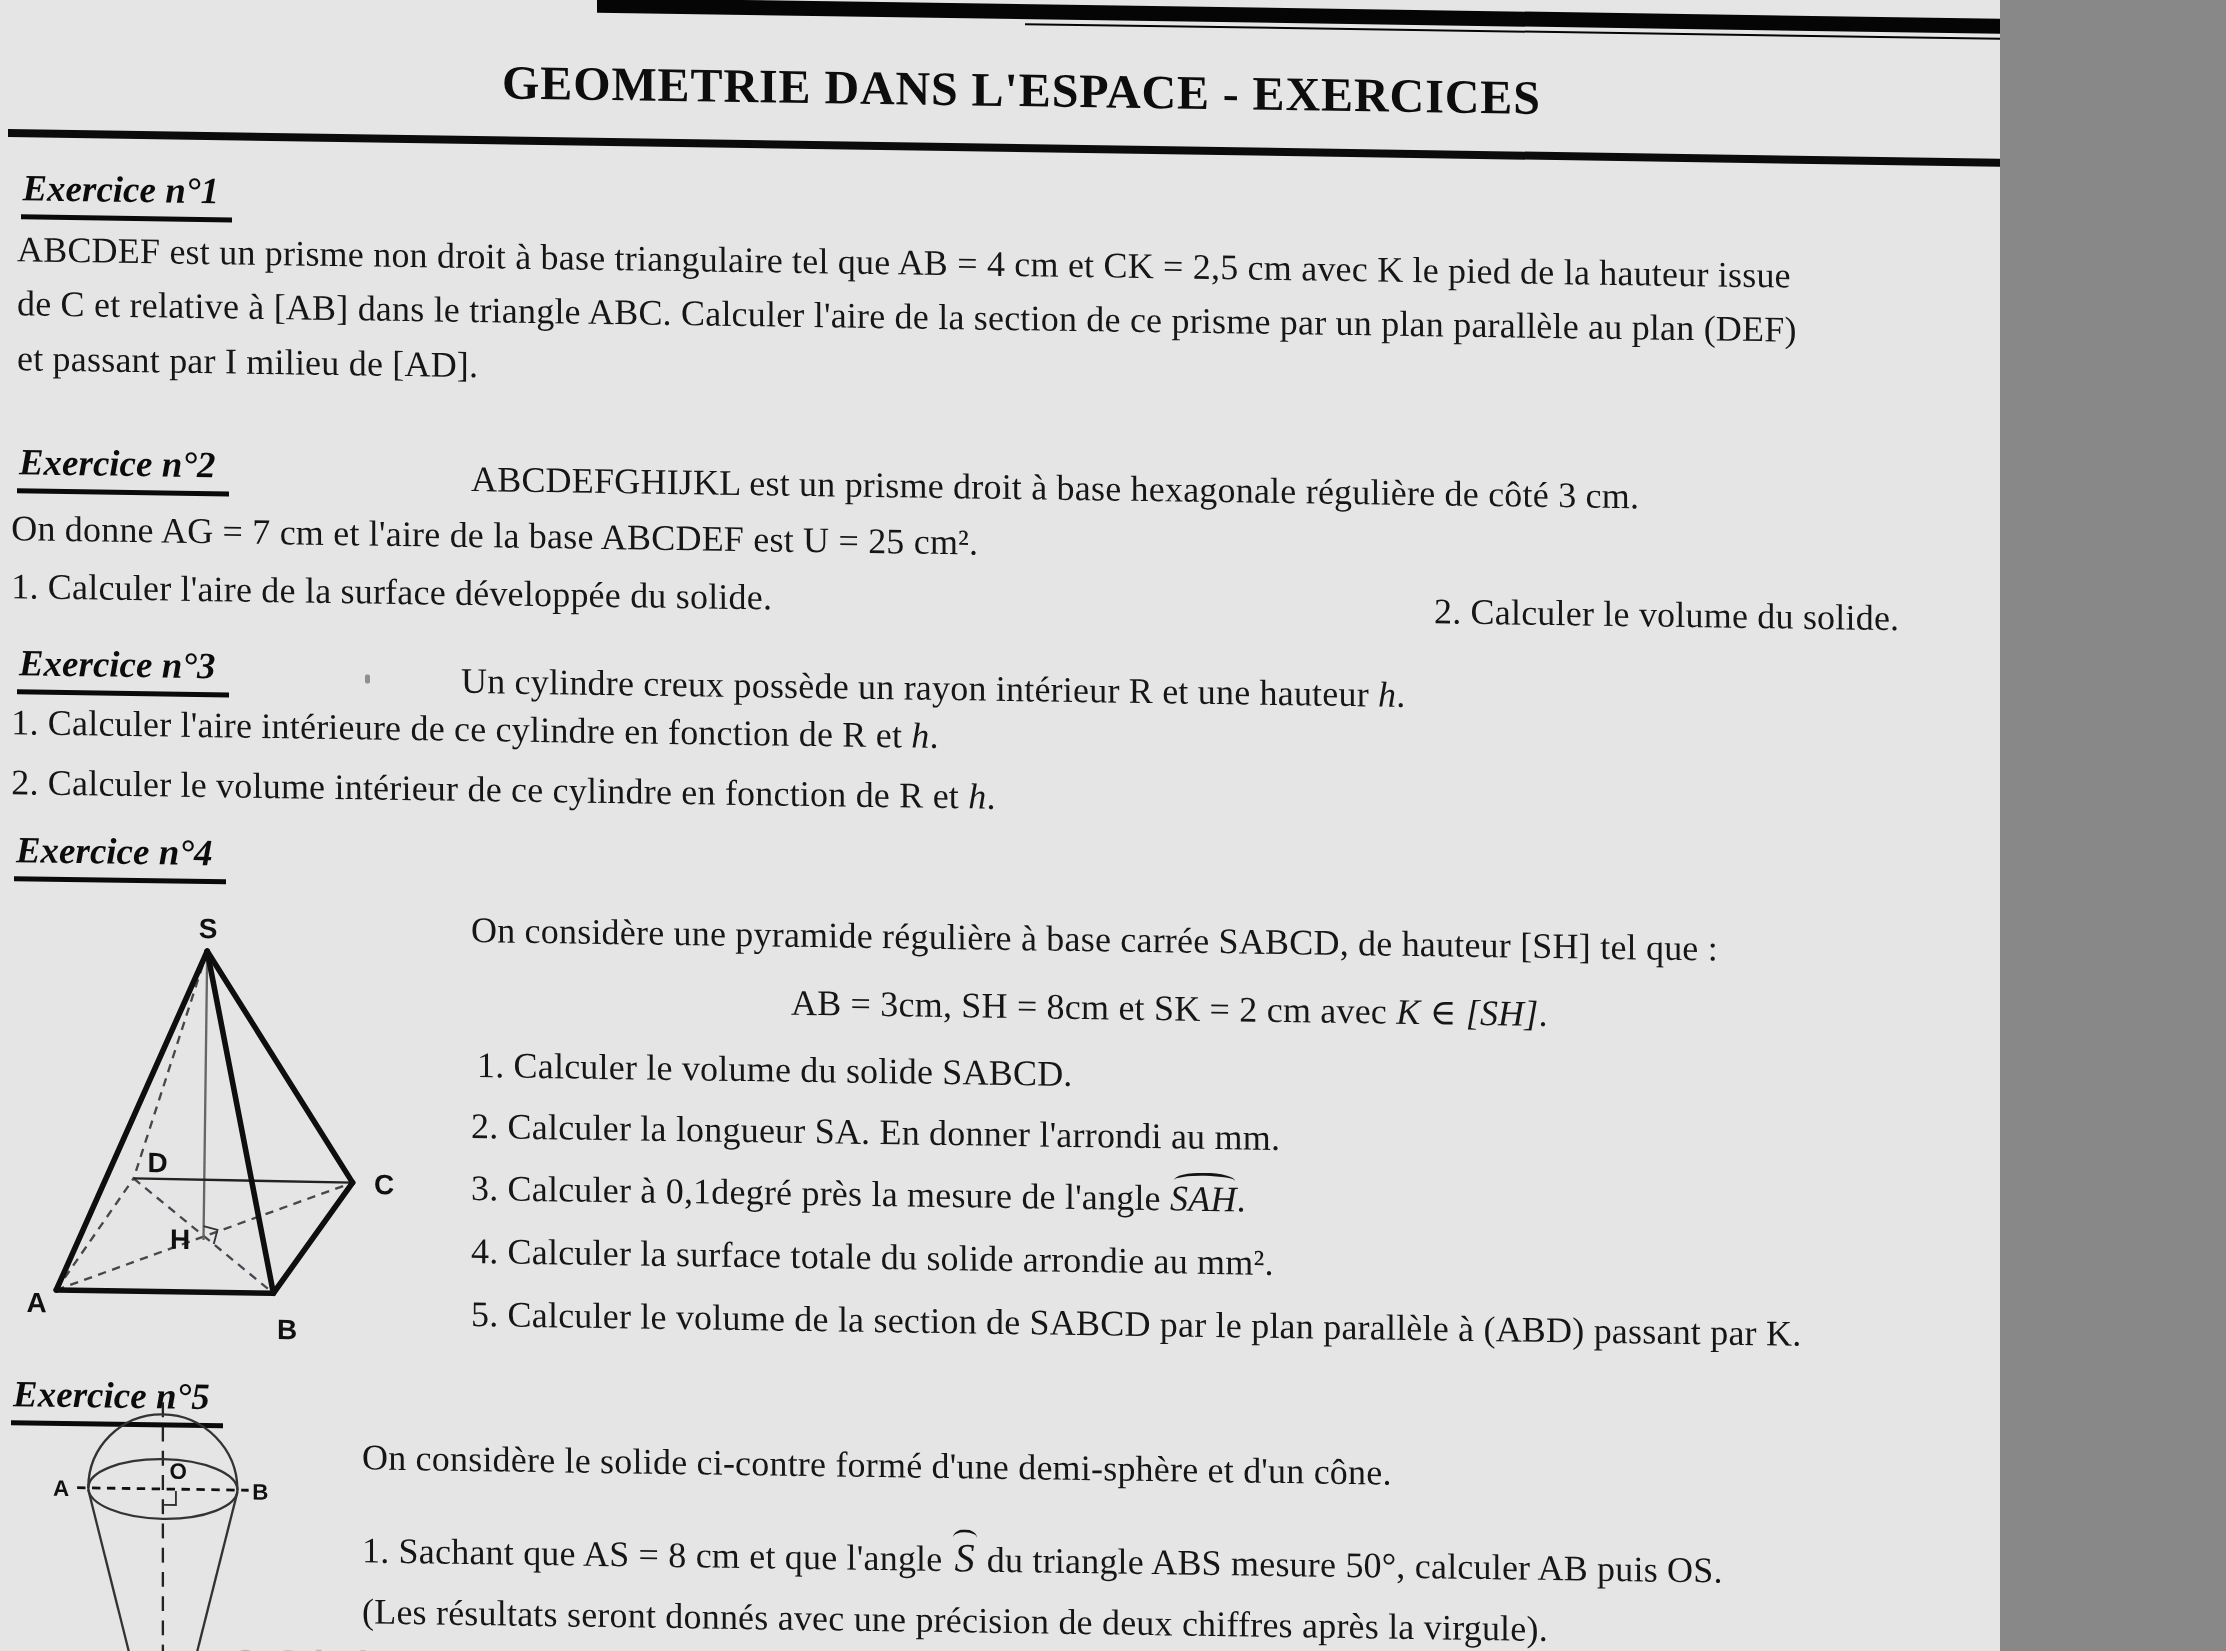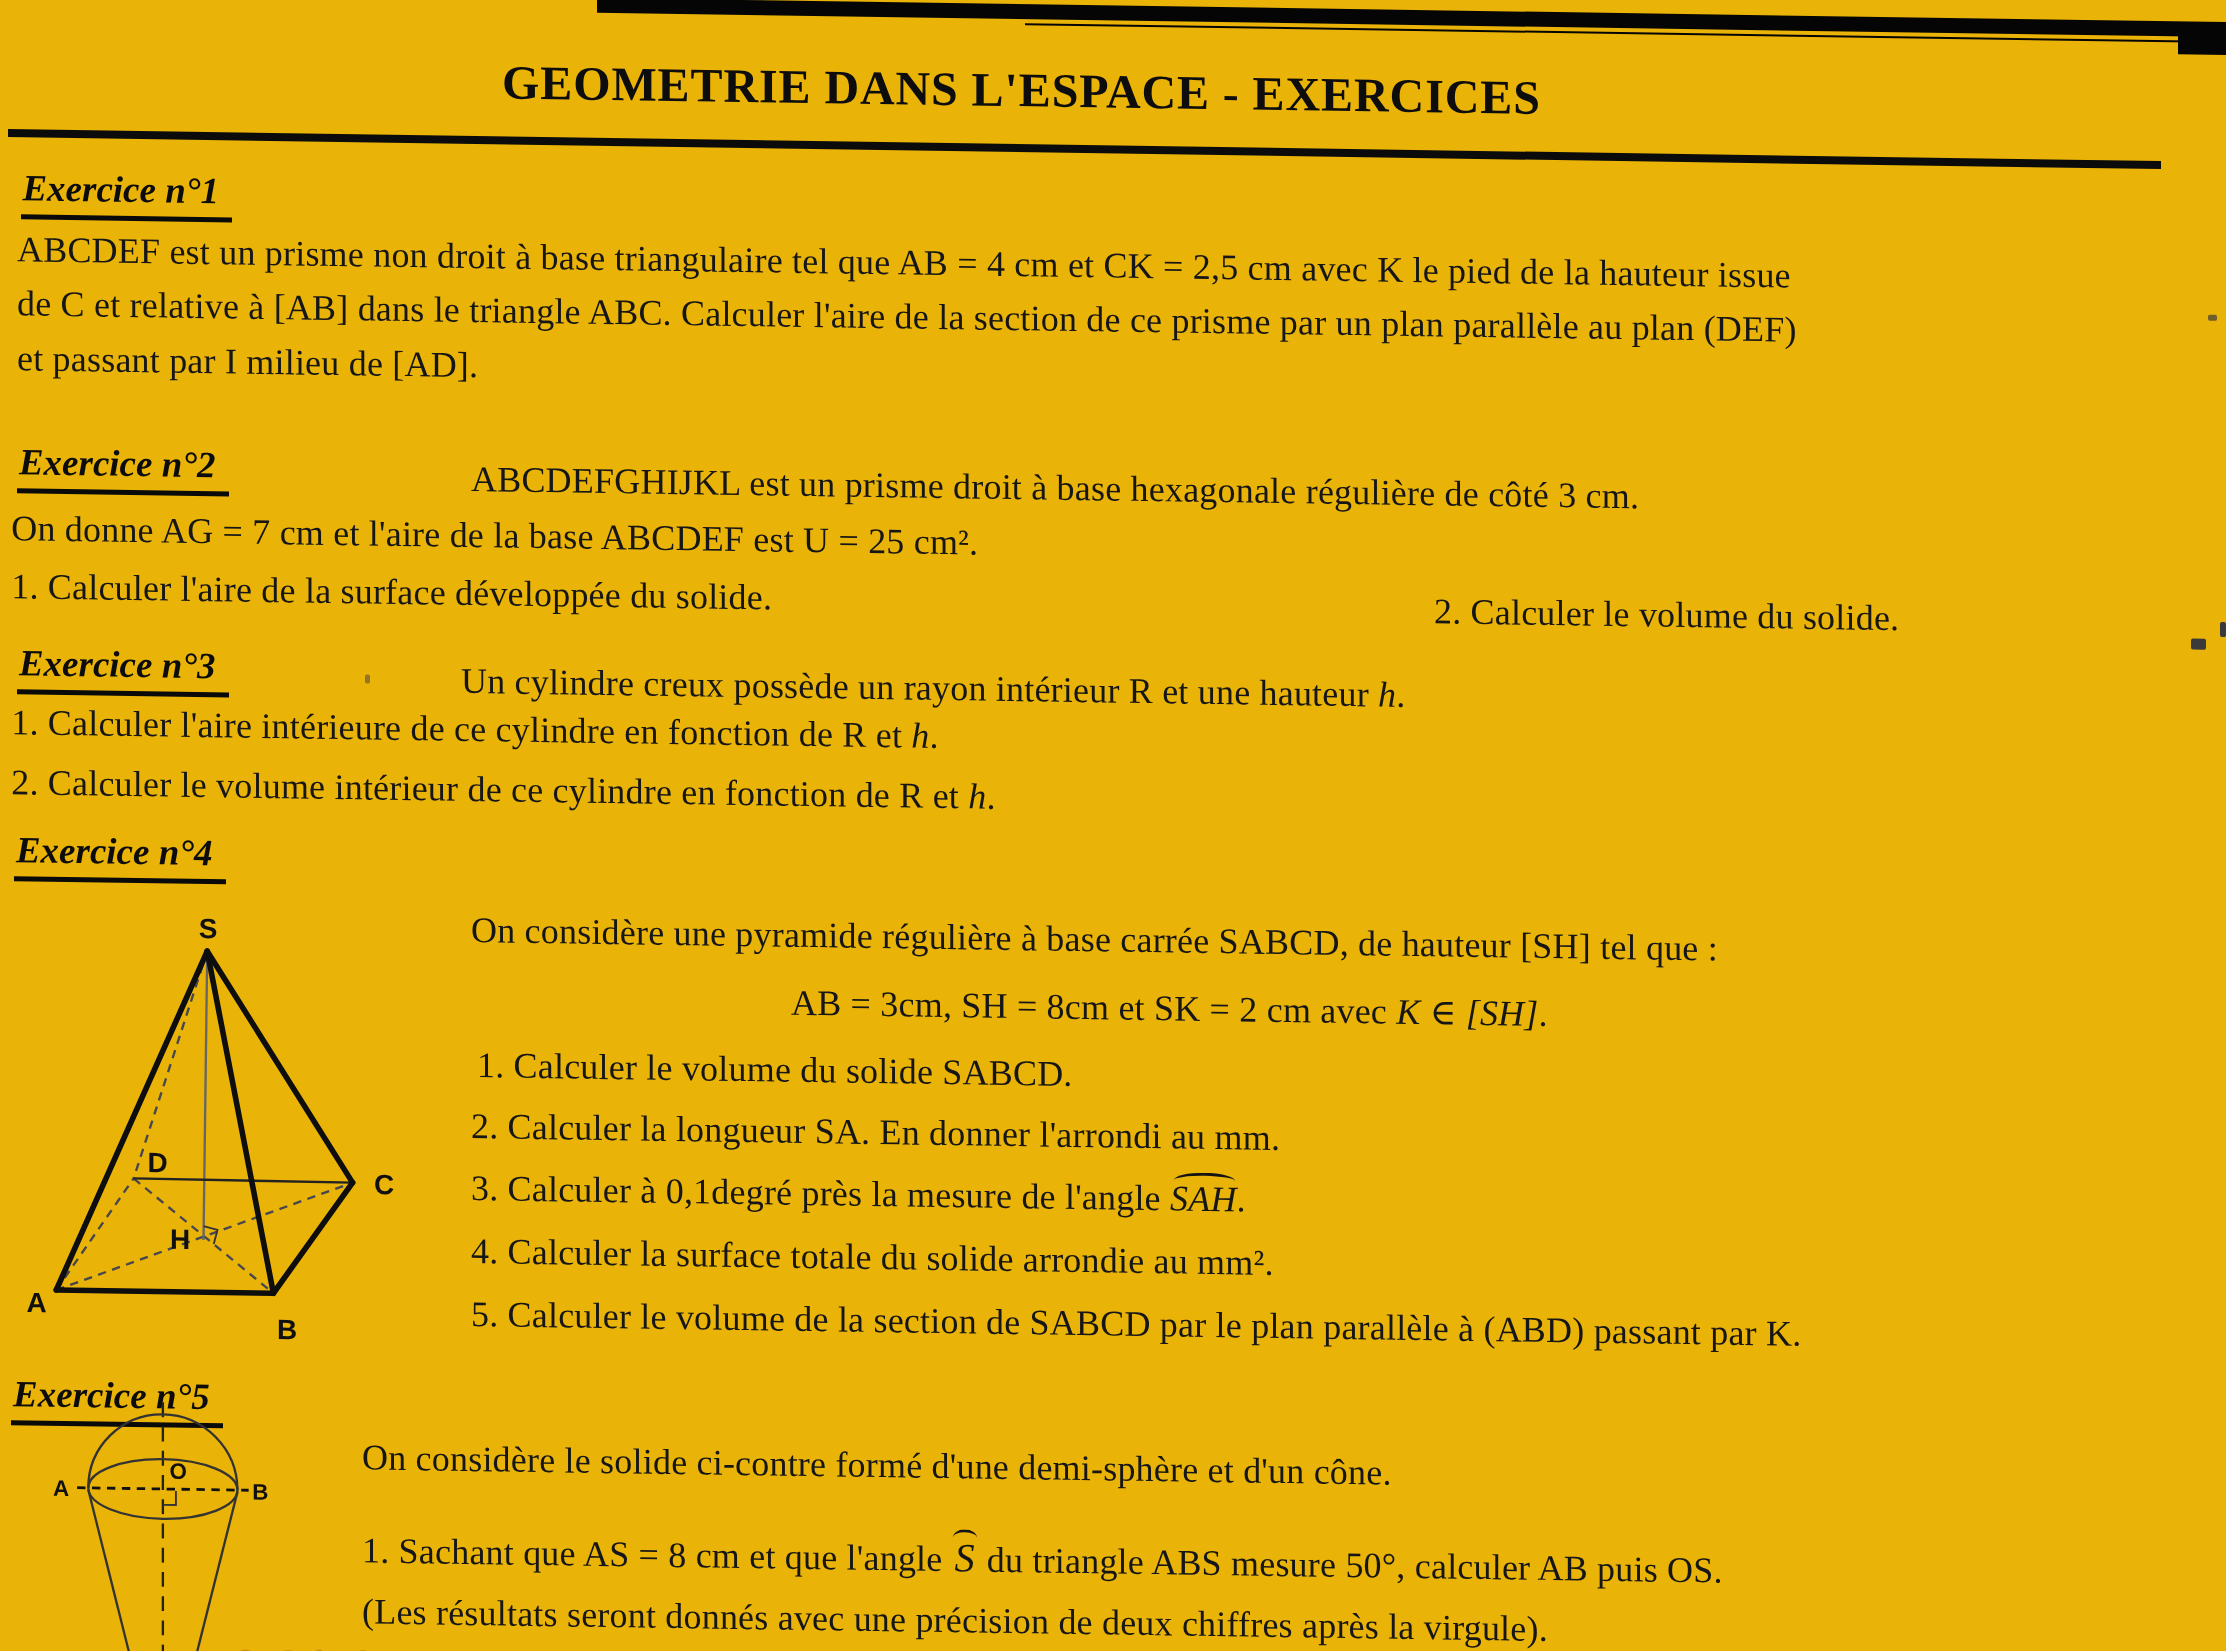--- a/index.html
+++ b/index.html
@@ -1,18 +1,18 @@
 <!DOCTYPE html>
 <html style="font-size:15px"><head>
 <meta charset="utf-8">
 <style>
   html,body{margin:0;padding:0;background:#888;}
   .page{
-    position:relative;width:2226px;height:1652px;overflow:hidden;
-    background:#eab308;color:#151515;
+    position:relative;width:2000px;height:1652px;overflow:hidden;
+    background:#e5e5e5;color:#151515;
     font-family:"Liberation Serif","DejaVu Serif",serif;
   }
   .sheet{position:absolute;inset:0;transform:skewY(0.85deg);transform-origin:0 0;}
   .bar{position:absolute;background:#050505;}
   .rule{position:absolute;background:#0b0b0b;}
   .title{
     position:absolute;white-space:nowrap;font-size:48px;font-weight:700;
     letter-spacing:0.9px;color:#0d0d0d;
   }
   .heading{

